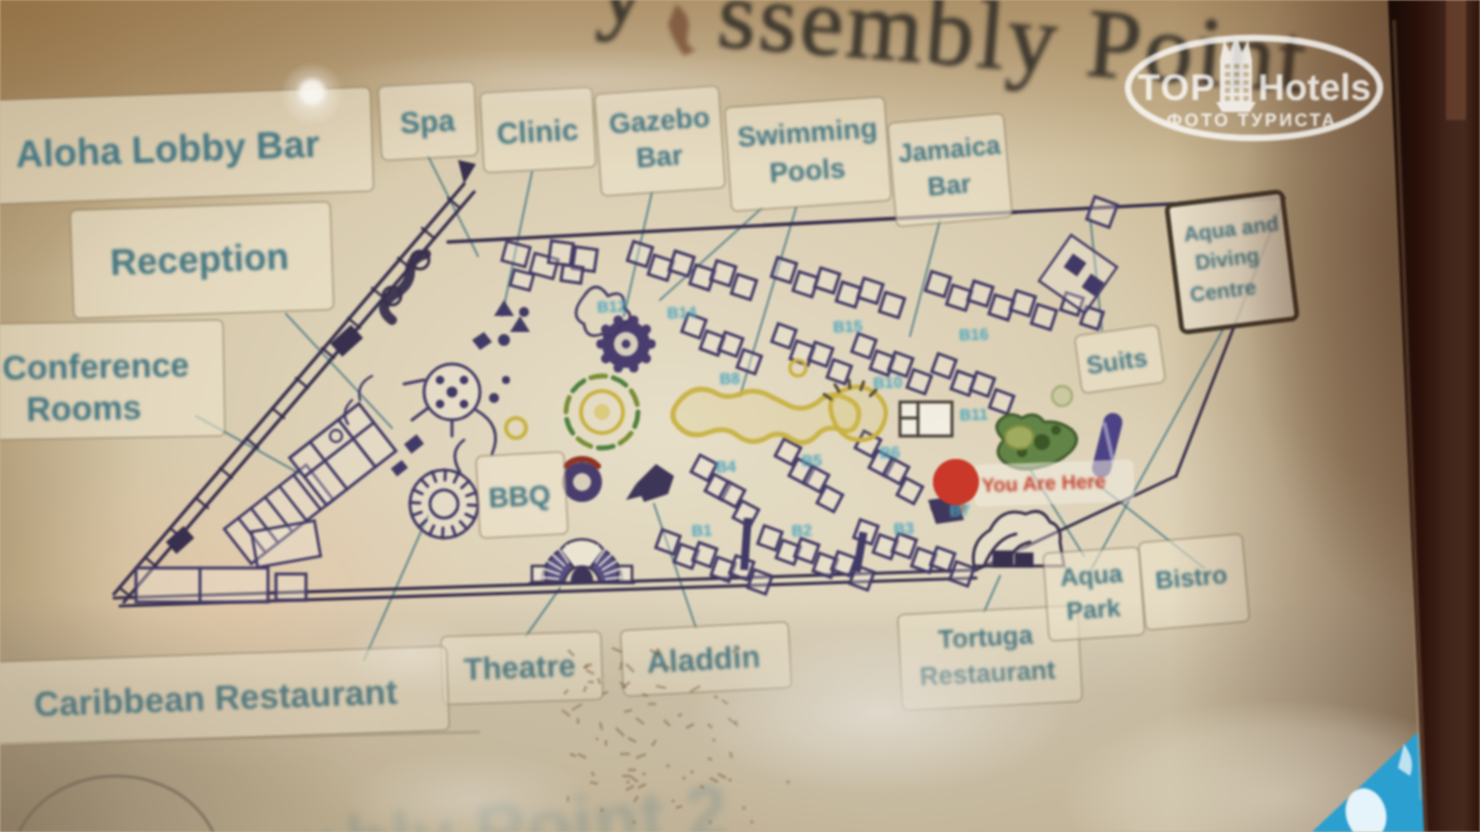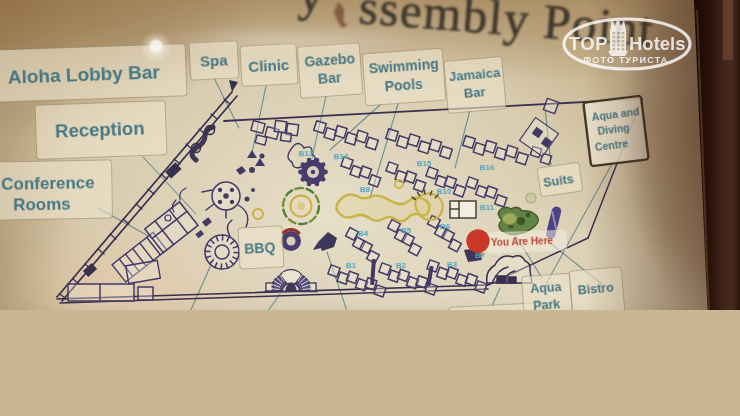--- a/index.html
+++ b/index.html
@@ -1,14 +1,14 @@
 <!DOCTYPE html>
 <html><head><meta charset="utf-8"><title>map</title><style>
 html,body{margin:0;padding:0;background:#c9b794;}
-#c{position:relative;width:740px;height:310px;overflow:hidden;font-family:"Liberation Sans",sans-serif;}
+#c{position:relative;width:740px;height:416px;overflow:hidden;font-family:"Liberation Sans",sans-serif;}
 #c svg{filter:blur(0.4px);}
 </style></head><body>
 <div id="c">
 <svg width="740" height="416" viewBox="0 0 740 416">
 <defs>
 <radialGradient id="gLight" cx="50%" cy="50%" r="50%">
           <stop offset="0%" stop-color="#eee8d7" stop-opacity="0.9"></stop>
           <stop offset="70%" stop-color="#ece6d4" stop-opacity="0.5"></stop>
           <stop offset="100%" stop-color="#f0ead9" stop-opacity="0"></stop>
         </radialGradient>

